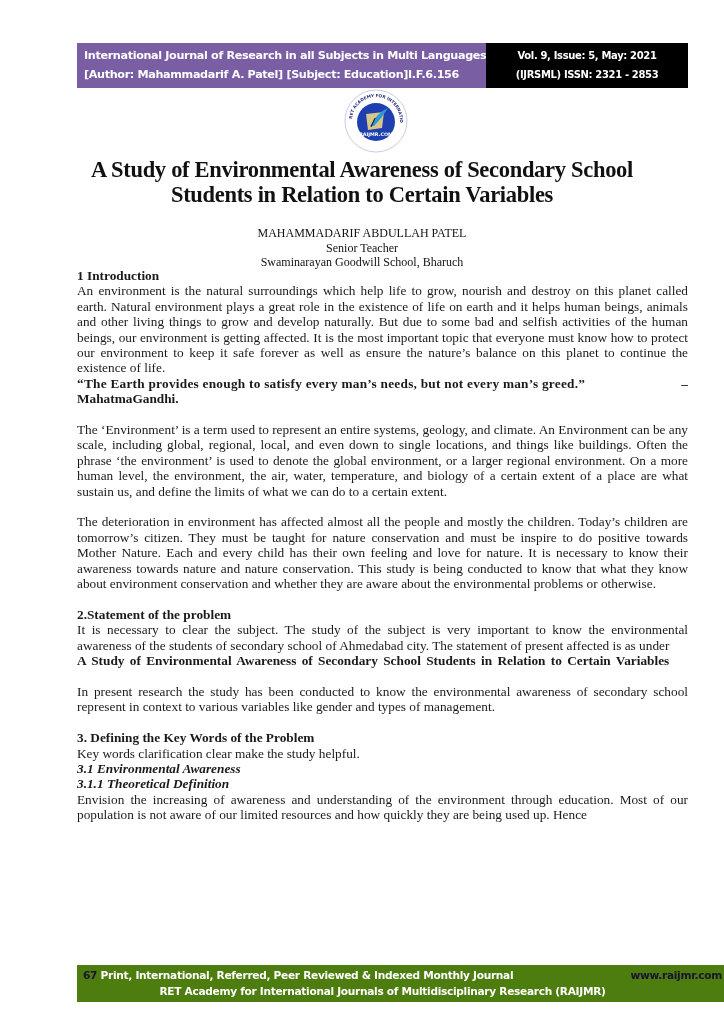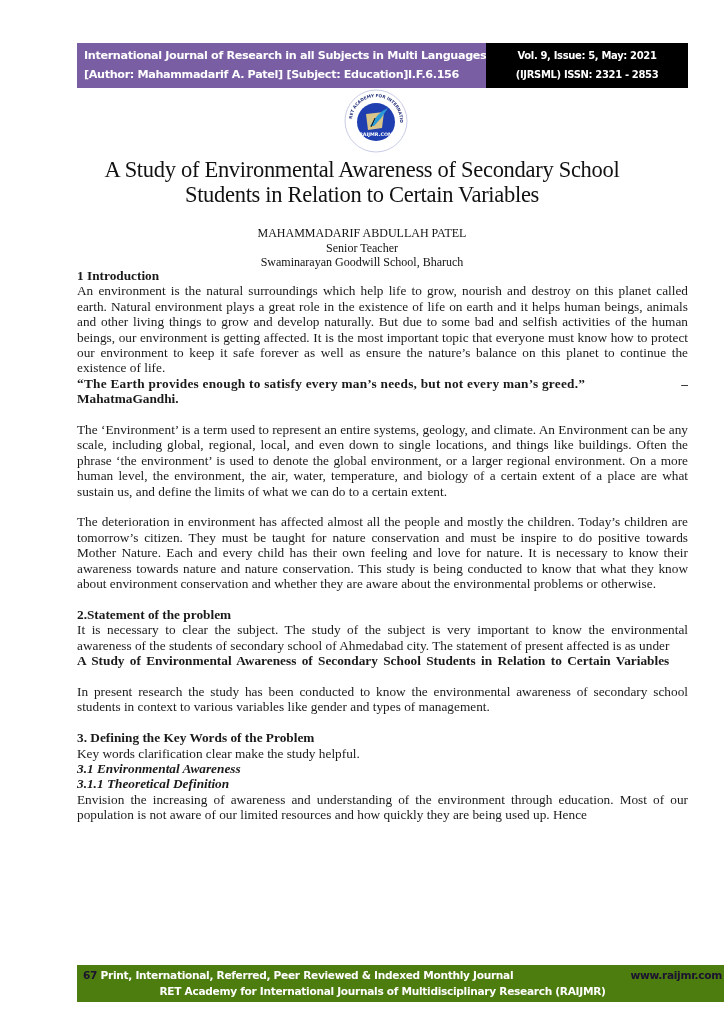--- a/index.html
+++ b/index.html
@@ -9,21 +9,21 @@
   .hdr { position: absolute; left: 77px; top: 43px; width: 611px; height: 45px; display: flex; }
   .hdr-left { background: #7a5ea4; width: 409px; height: 45px; box-sizing: border-box; padding: 3px 0 0 7px;
     color: #ffffff; font-family: "DejaVu Sans", sans-serif; font-size: 11.2px; font-weight: bold; line-height: 19px; letter-spacing: -0.35px; }
   .hdr-right { background: #000000; flex: 1; height: 45px; box-sizing: border-box; padding: 3px 0 0 0;
     color: #ffffff; font-family: "DejaVu Sans", sans-serif; font-size: 10px; font-weight: bold; line-height: 19px; text-align: center; letter-spacing: -0.35px; }
   .hdr div.line { white-space: nowrap; }
 
   .logo { position: absolute; left: 344px; top: 88px; width: 64px; height: 66px; }
 
   .title { position: absolute; left: 60px; top: 157px; width: 604px; text-align: center;
-    font-family: "Liberation Serif", serif; font-weight: normal; font-size: 22.5px; line-height: 25px; color: #111; letter-spacing: -0.3px; }
+    font-family: "Liberation Serif", serif; font-weight: bold; font-size: 22.5px; line-height: 25px; color: #111; letter-spacing: -0.3px; }
 
   .author { position: absolute; left: 60px; top: 226px; width: 604px; text-align: center;
     font-family: "Liberation Serif", serif; font-size: 12px; line-height: 14.5px; color: #111; }
 
   .body { position: absolute; left: 77px; top: 268px; width: 611px;
     font-family: "Liberation Serif", serif; font-size: 13.3px; line-height: 15.4px; color: #1a1a1a; }
   .body p { margin: 0; text-align: justify; text-align-last: left; }
   .body .h { font-weight: bold; margin: 0; }
   .body .hi { font-weight: bold; font-style: italic; margin: 0; }
   .body .quote { font-weight: bold; letter-spacing: 0.25px; }
@@ -90,21 +90,21 @@
     <div class="h">MahatmaGandhi.</div>
     <div class="gap"></div>
     <p>The ‘Environment’ is a term used to represent an entire systems, geology, and climate. An Environment can be any scale, including global, regional, local, and even down to single locations, and things like buildings. Often the phrase ‘the environment’ is used to denote the global environment, or a larger regional environment. On a more human level, the environment, the air, water, temperature, and biology of a certain extent of a place are what sustain us, and define the limits of what we can do to a certain extent.</p>
     <div class="gap"></div>
     <p>The deterioration in environment has affected almost all the people and mostly the children.   Today’s children are tomorrow’s citizen.  They must be taught for nature conservation and must be inspire to do positive towards Mother Nature.   Each and every child has their own feeling and love for nature.  It is necessary to know their awareness towards nature and nature conservation.  This study is being conducted to know that what they know about environment conservation and whether they are aware about the environmental problems or otherwise.</p>
     <div class="gap"></div>
     <div class="h">2.Statement of the problem</div>
     <p>It is necessary to clear the subject.  The study of the subject is very important to know the environmental awareness of the students of secondary school of Ahmedabad city. The statement of present affected is as under</p>
     <div class="stmt">A Study of Environmental Awareness of Secondary School Students in Relation to Certain Variables</div>
     <div class="gap"></div>
-    <p>In present research the study has been conducted to know the environmental awareness of secondary school students in context to various variables like gender and types of management.</p>
+    <p>In present research the study has been conducted to know the environmental awareness of secondary school represent in context to various variables like gender and types of management.</p>
     <div class="gap"></div>
     <div class="h">3. Defining the Key Words of the Problem</div>
     <p>Key words clarification clear make the study helpful.</p>
     <div class="hi">3.1 Environmental Awareness</div>
     <div class="hi">3.1.1 Theoretical Definition</div>
     <p>Envision the increasing of awareness and understanding of the environment through education. Most of our population is not aware of our limited resources and how quickly they are being used up. Hence</p>
   </div>
 
   <div class="ftr">
     <div class="ftr-row1">

